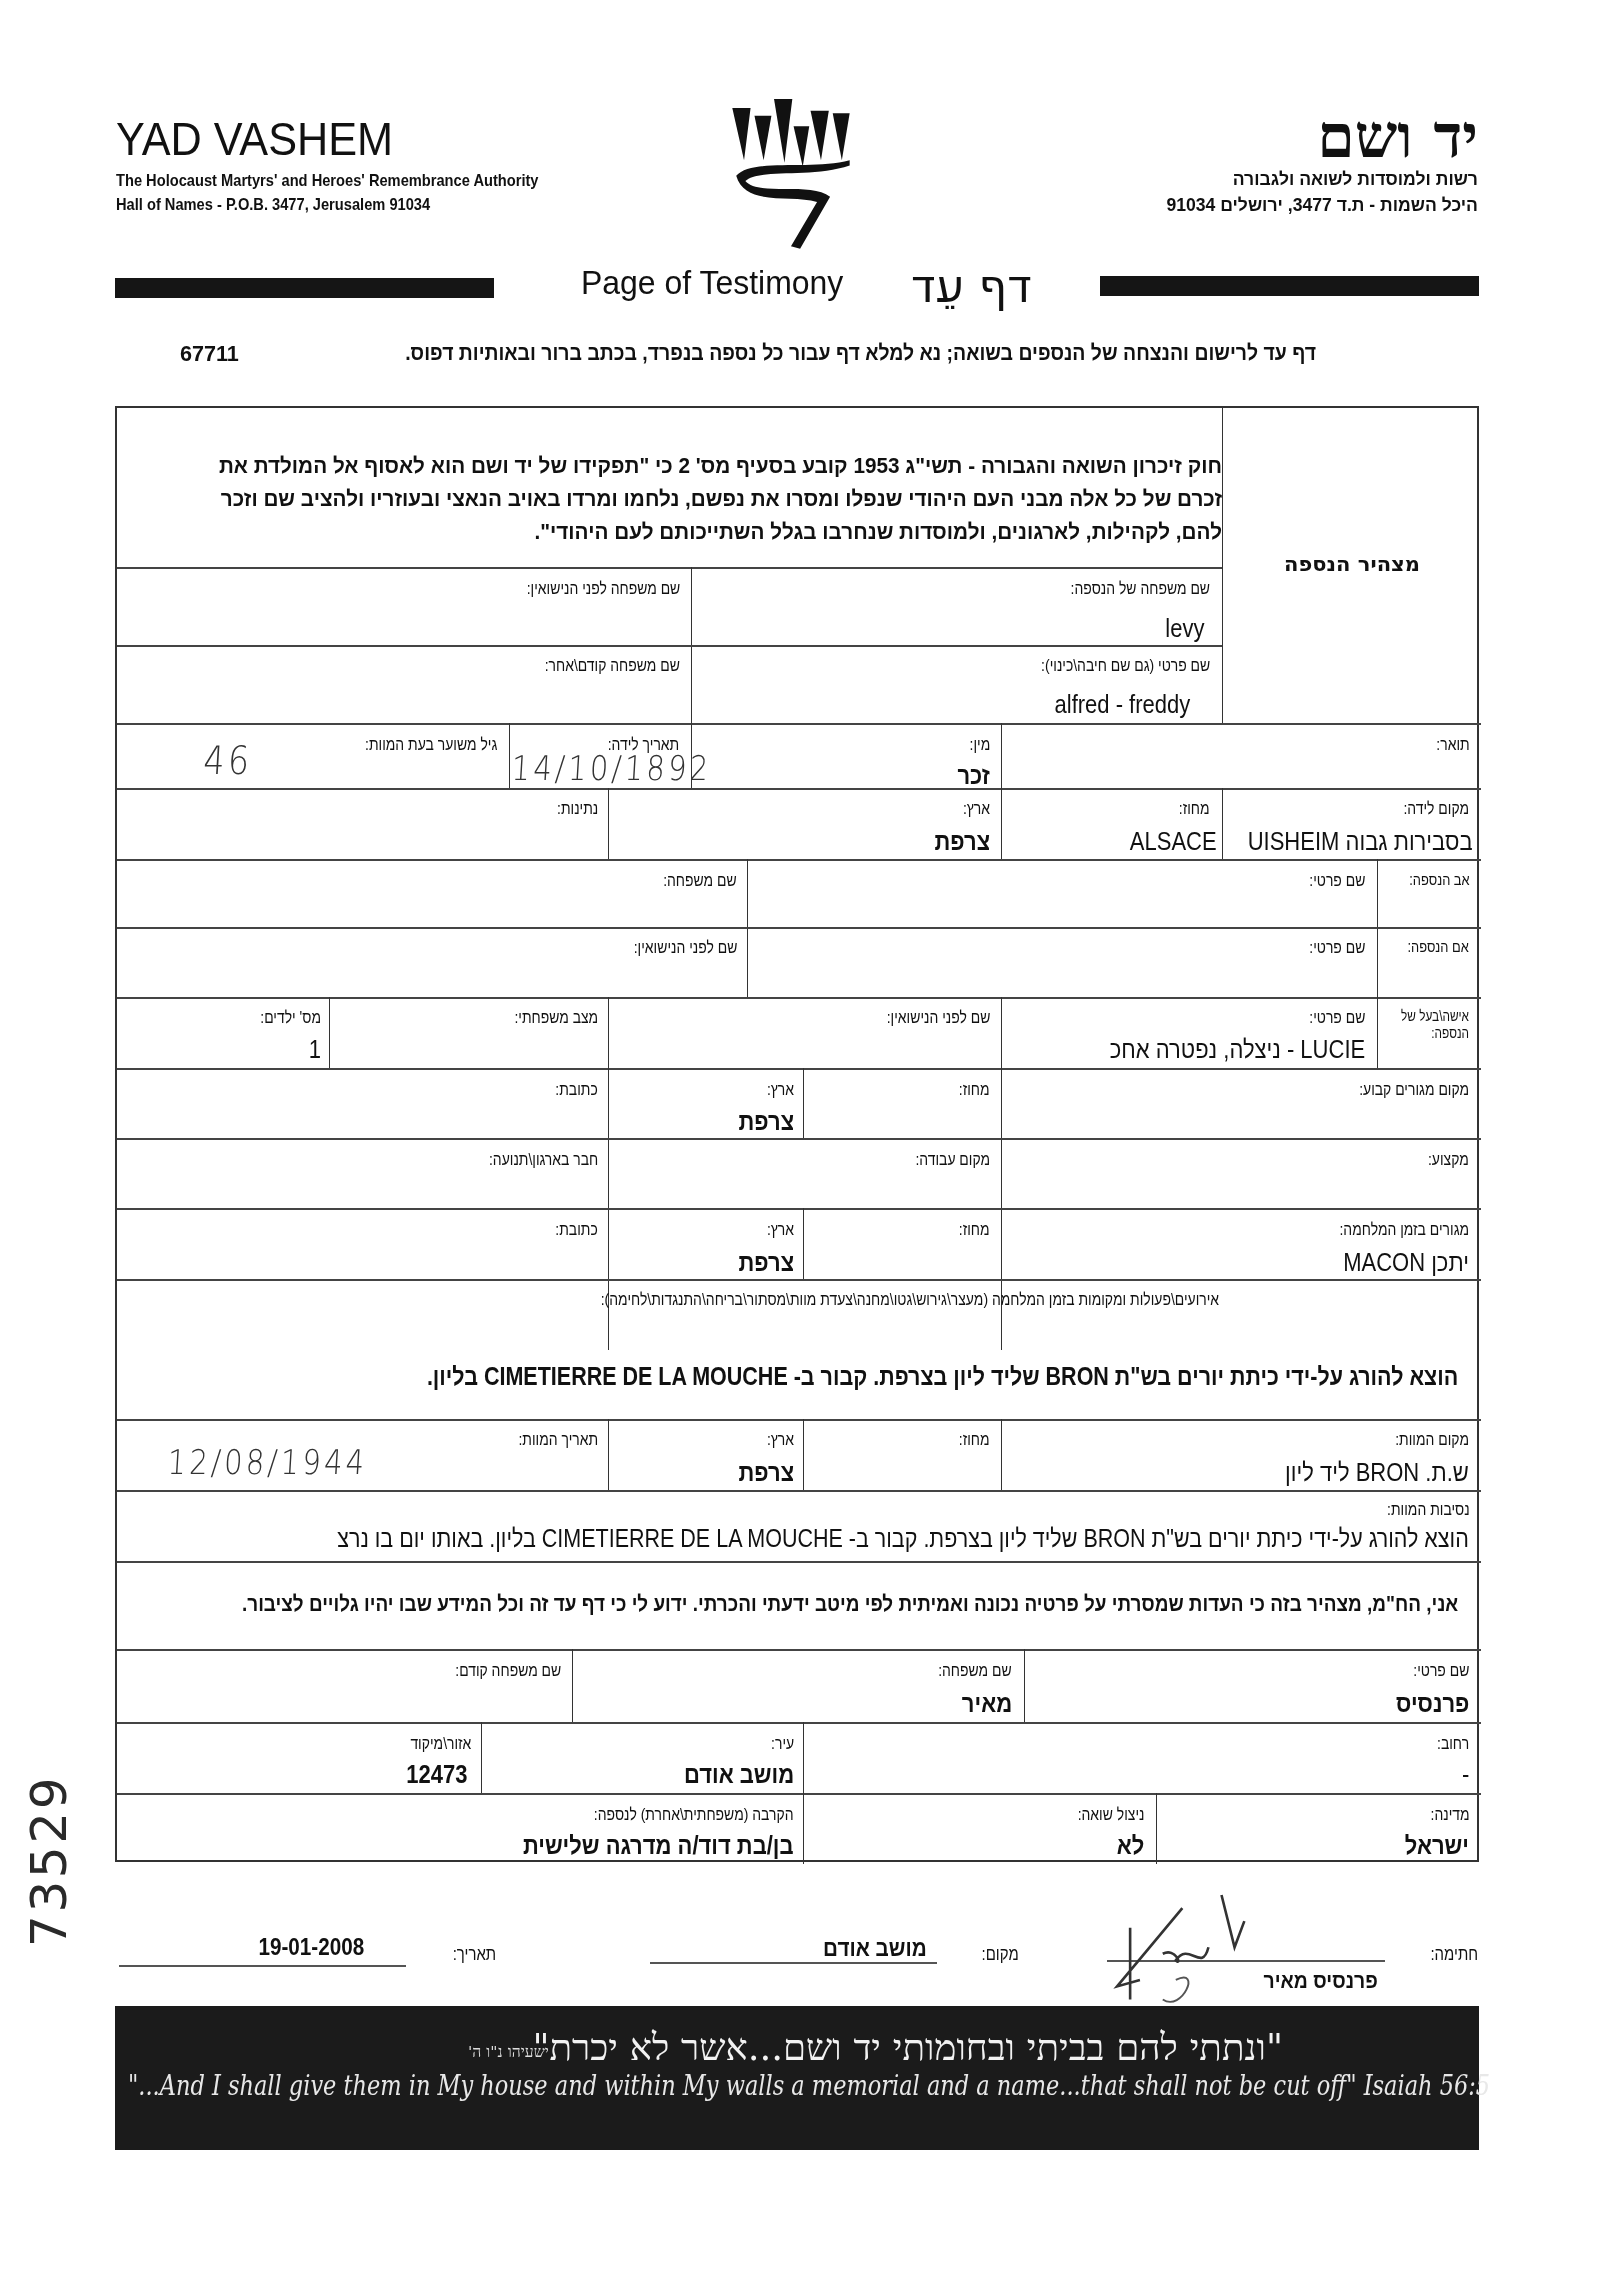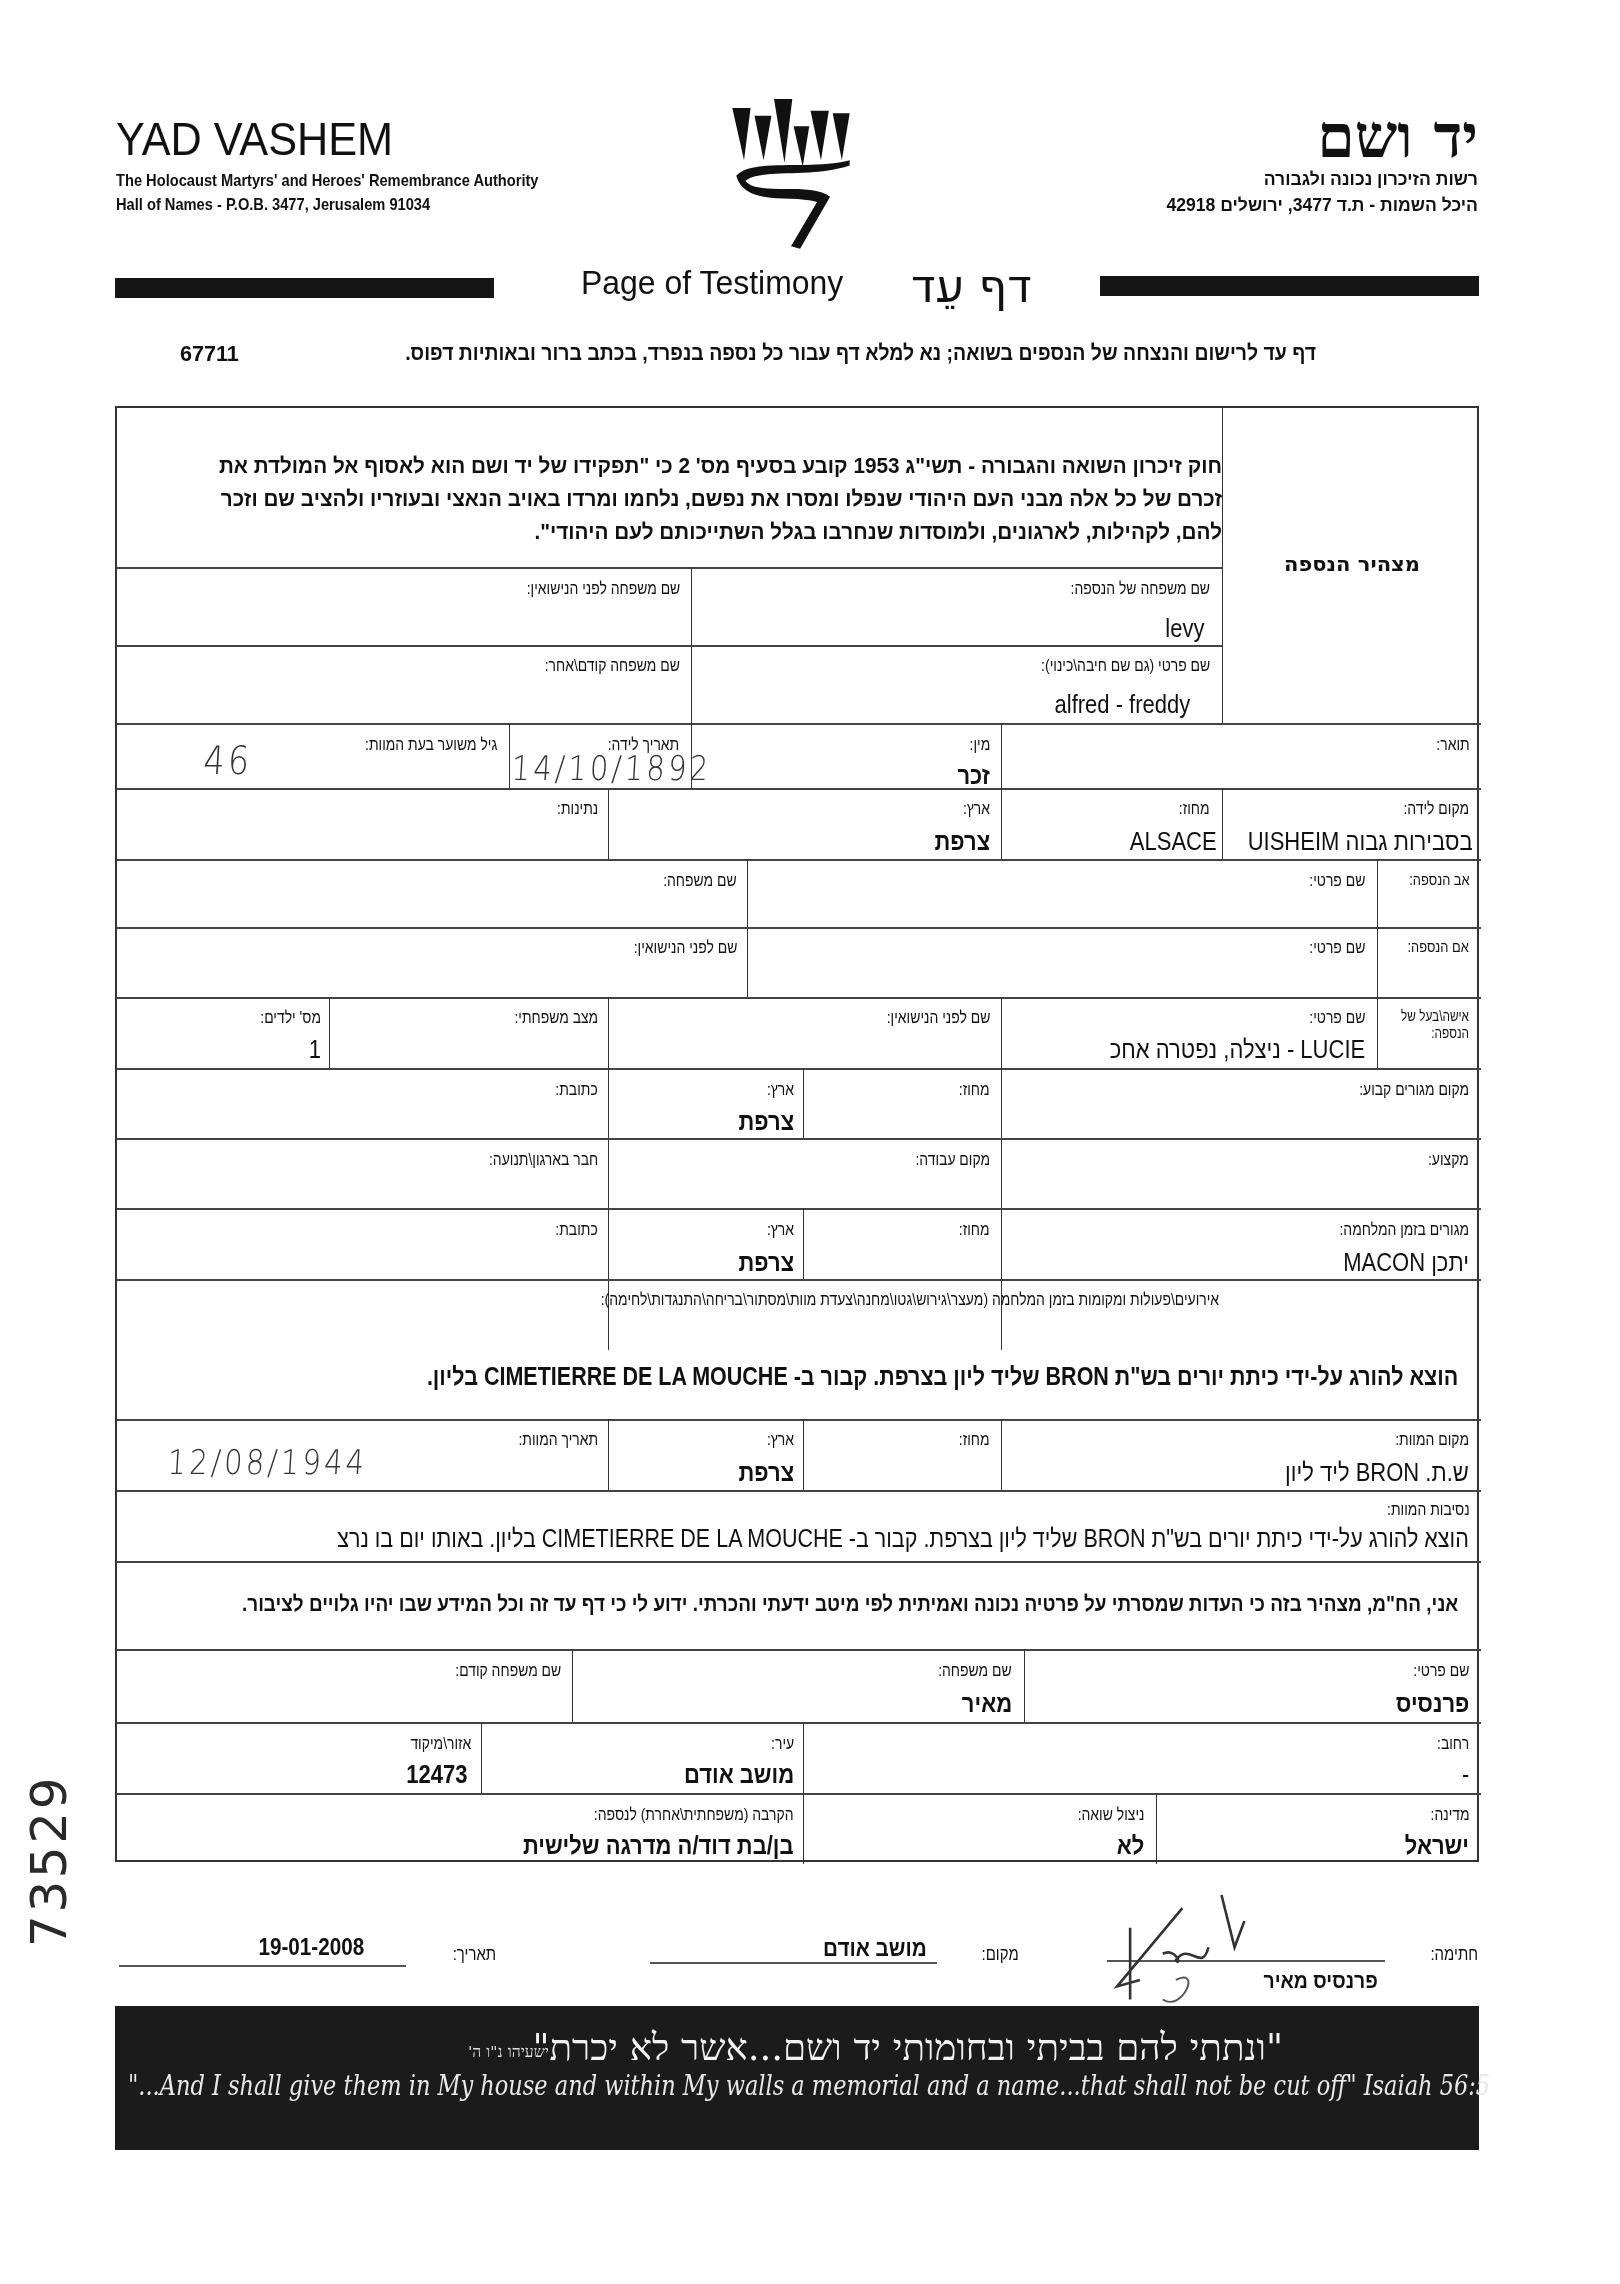--- a/index.html
+++ b/index.html
@@ -65,22 +65,22 @@
     <polygon points="17,16 30,16 24,50" fill="#111"></polygon>
     <polygon points="32,3 46,3 40,52" fill="#111"></polygon>
     <polygon points="47,24 59,24 54,55" fill="#111"></polygon>
     <polygon points="60,12 74,12 68,50" fill="#111"></polygon>
     <polygon points="77,14 90,14 84,50" fill="#111"></polygon>
     <path d="M3,62 C15,48 60,58 90,50 L90,54 C60,64 20,56 10,66 C20,78 60,66 75,78 L52,118 L45,116 L65,82 C45,76 10,86 3,62 Z" fill="#111"></path>
   </svg>
 </div>
 
 <div class="abs org-he-title rtl">יד ושם</div>
-<div class="abs org-he-sub rtl" style="top:169px">רשות הזיכרון נכונה ולגבורה</div>
-<div class="abs org-he-sub rtl" style="top:195px">היכל השמות - ת.ד 3477, ירושלים 42918</div>
+<div class="abs org-he-sub rtl" style="top:169px">רשות ולמוסדות לשואה ולגבורה</div>
+<div class="abs org-he-sub rtl" style="top:195px">היכל השמות - ת.ד 3477, ירושלים 91034</div>
 
 <div class="abs bar bar-left"></div>
 <div class="abs pot-en">Page of Testimony</div>
 <div class="abs pot-he rtl">דף עֵד</div>
 <div class="abs bar bar-right"></div>
 
 <div class="abs instructions rtl">דף עד לרישום והנצחה של הנספים בשואה; נא למלא דף עבור כל נספה בנפרד, בכתב ברור ובאותיות דפוס.</div>
 <div class="abs form-number">67711</div>
 
 <div class="abs form">

